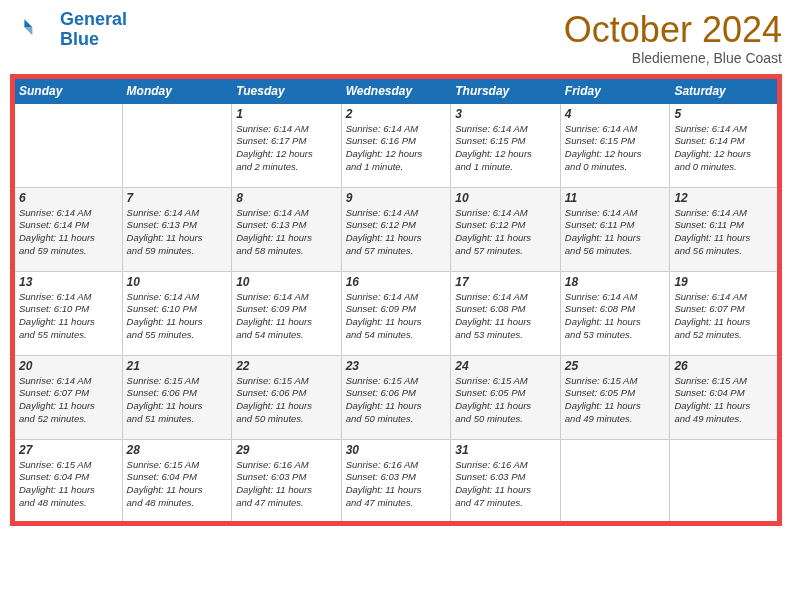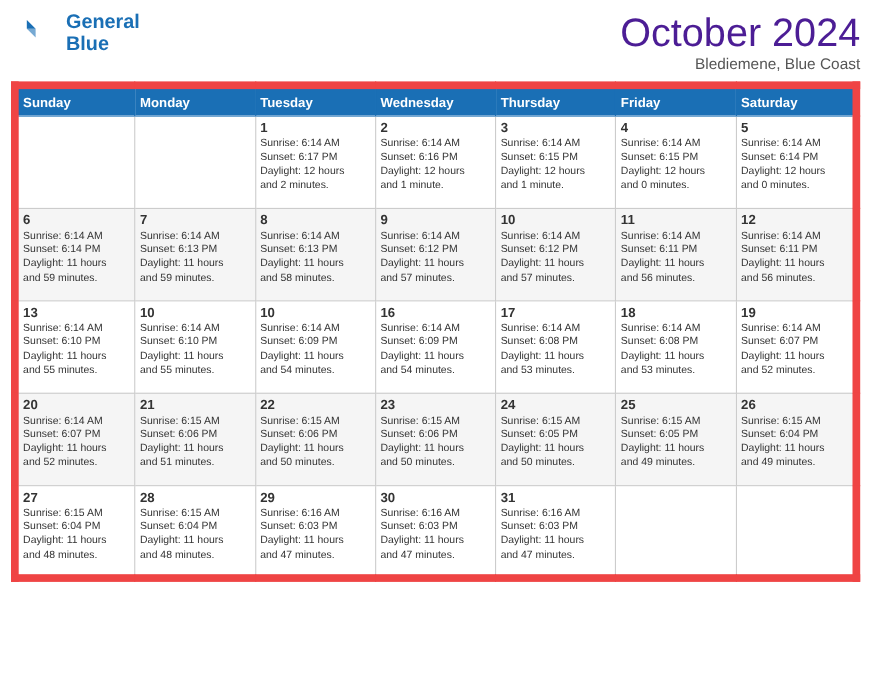--- a/index.html
+++ b/index.html
@@ -40,31 +40,32 @@
     .logo-icon {
       width: 24px;
       height: 24px;
     }
     .title-block {
       text-align: right;
     }
     .month-title {
       font-size: 36px;
       font-weight: 300;
-      color: #4c1d95;
+      color: #a16207;
       line-height: 1.1;
     }
     .location {
       font-size: 14px;
       color: #555;
     }
     .calendar {
       width: 100%;
       border-collapse: collapse;
-      border: 7px solid #ef4444;
+      border: 5px solid #ef4444;
+      font-style: italic;
     }
     .calendar th {
       background: #1a6fb5;
       color: #fff;
       font-size: 12px;
       font-weight: bold;
       padding: 5px 4px;
       text-align: left;
       border: 1px solid #1a6fb5;
     }

